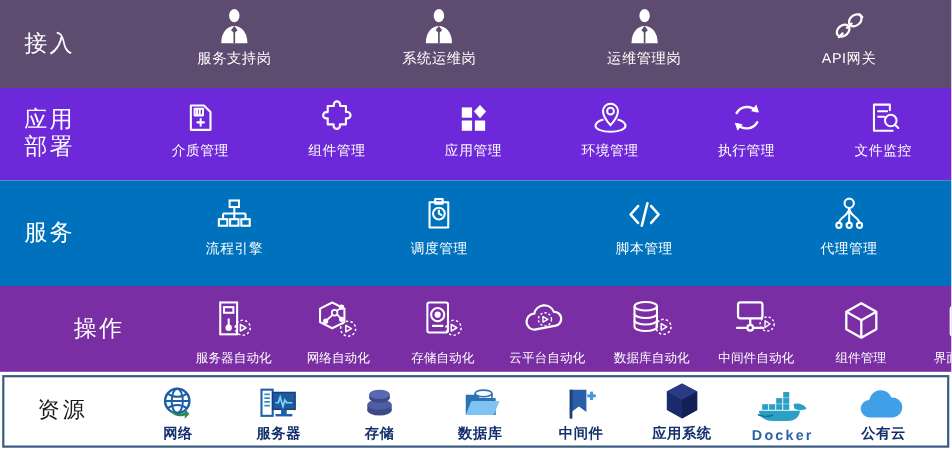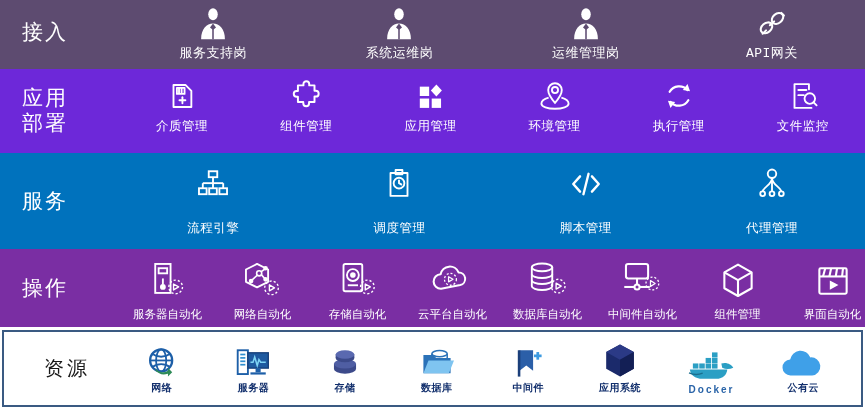--- a/index.html
+++ b/index.html
@@ -69,85 +69,85 @@
   .item .lbl {
     font-size: 12.5px;
     letter-spacing: 0.5px;
     white-space: nowrap;
     margin-top: 2px;
   }
 
   
   #row-access {
     background: #5d4b70;
-    height: 69px;
-    font-family: Liberation Mono, monospace;
+    height: 80px;
   }
   #row-access .items { padding-top: 7px; }
   #row-access .item { width: 150px; }
   #row-access .lbl { margin-top: 3px; font-size: 13px; }
 
   
   #row-deploy {
     background: #6d28d9;
     height: 84px;
   }
   #row-deploy .items { padding-top: 10px; }
   #row-deploy .item { width: 122px; }
   #row-deploy .lbl { margin-top: 5px; font-family: Liberation Serif, serif; }
 
   
   #row-service {
     background: #0072bd;
     height: 96px;
   }
   #row-service .items { padding-top: 14px; }
-  #row-service .item { width: 160px; gap: 13px; }
+  #row-service .item { width: 160px; }
   #row-service .lbl { margin-top: 6px; }
 
   
   #row-ops {
     background: #7a2ea3;
     height: 78px;
+    padding-left: 45px;
   }
   #row-ops .items { padding-top: 12px; }
   #row-ops .item { width: 95px; text-align: center; }
   #row-ops .lbl { margin-top: 6px; font-size: 11.5px; letter-spacing: 0; }
 
   
   #row-resource {
     flex: 1 1 auto;
     background: #ffffff;
     border: 2px solid #3a5a82;
     margin: 3px 2px 2px 2px;
     height: 66px;
   }
   #row-resource .band-title {
     color: #1a1a1a;
     font-size: 20px;
     font-weight: 400;
-    padding-left: 40px;
+    padding-left: 30px;
     width: 112px;
     flex: 0 0 112px;
     letter-spacing: 3px;
   }
   #row-resource .items {
     justify-content: space-between;
     padding: 0 12px 0 0;
     align-items: flex-end;
     height: auto;
   }
   #row-resource .item {
     color: #16306b;
     width: auto;
     flex: 1 1 0;
     justify-content: flex-end;
   }
   #row-resource .lbl {
-    font-size: 10px;
+    font-size: 13px;
     font-weight: bold;
     color: #13306d;
     margin-top: 1px;
     letter-spacing: 0.5px;
   }
   #row-resource .item-docker .lbl { color: #2a64a8; letter-spacing: 2px; }
   #row-resource .item-vm .lbl { color: #13306d; }
   #row-resource .item-appsys { align-self: flex-end; }
 </style>
 </head>

